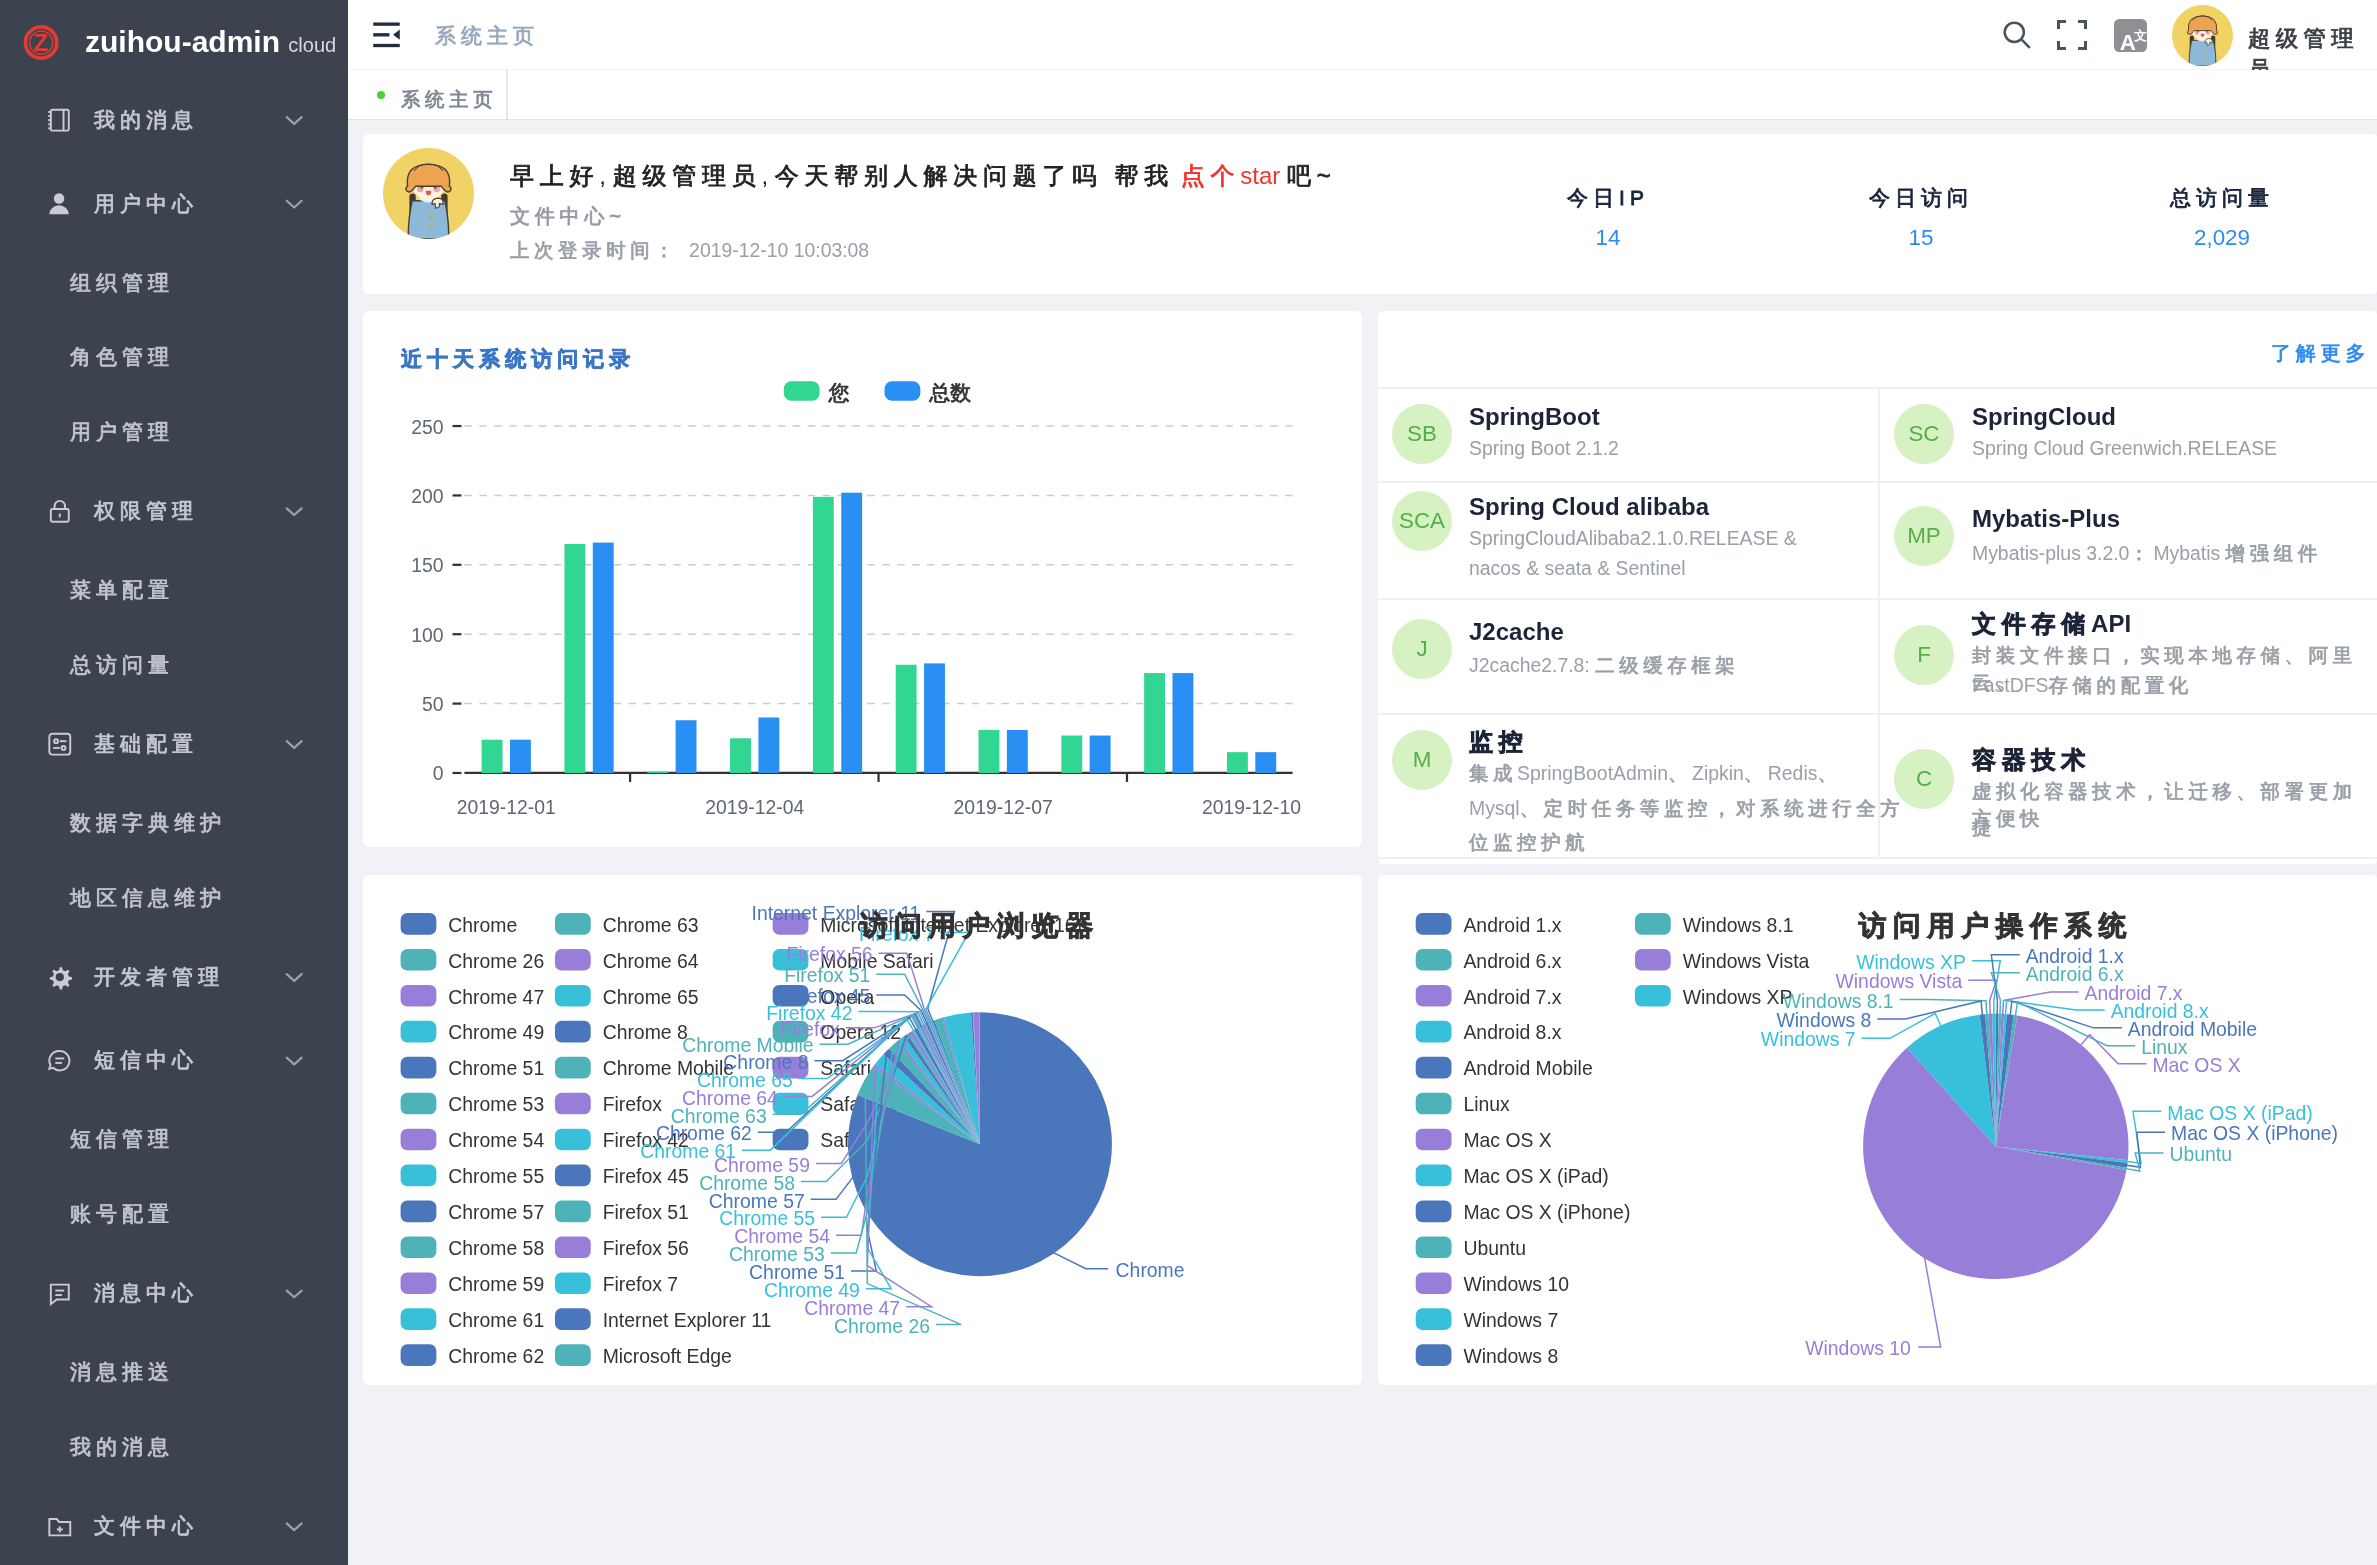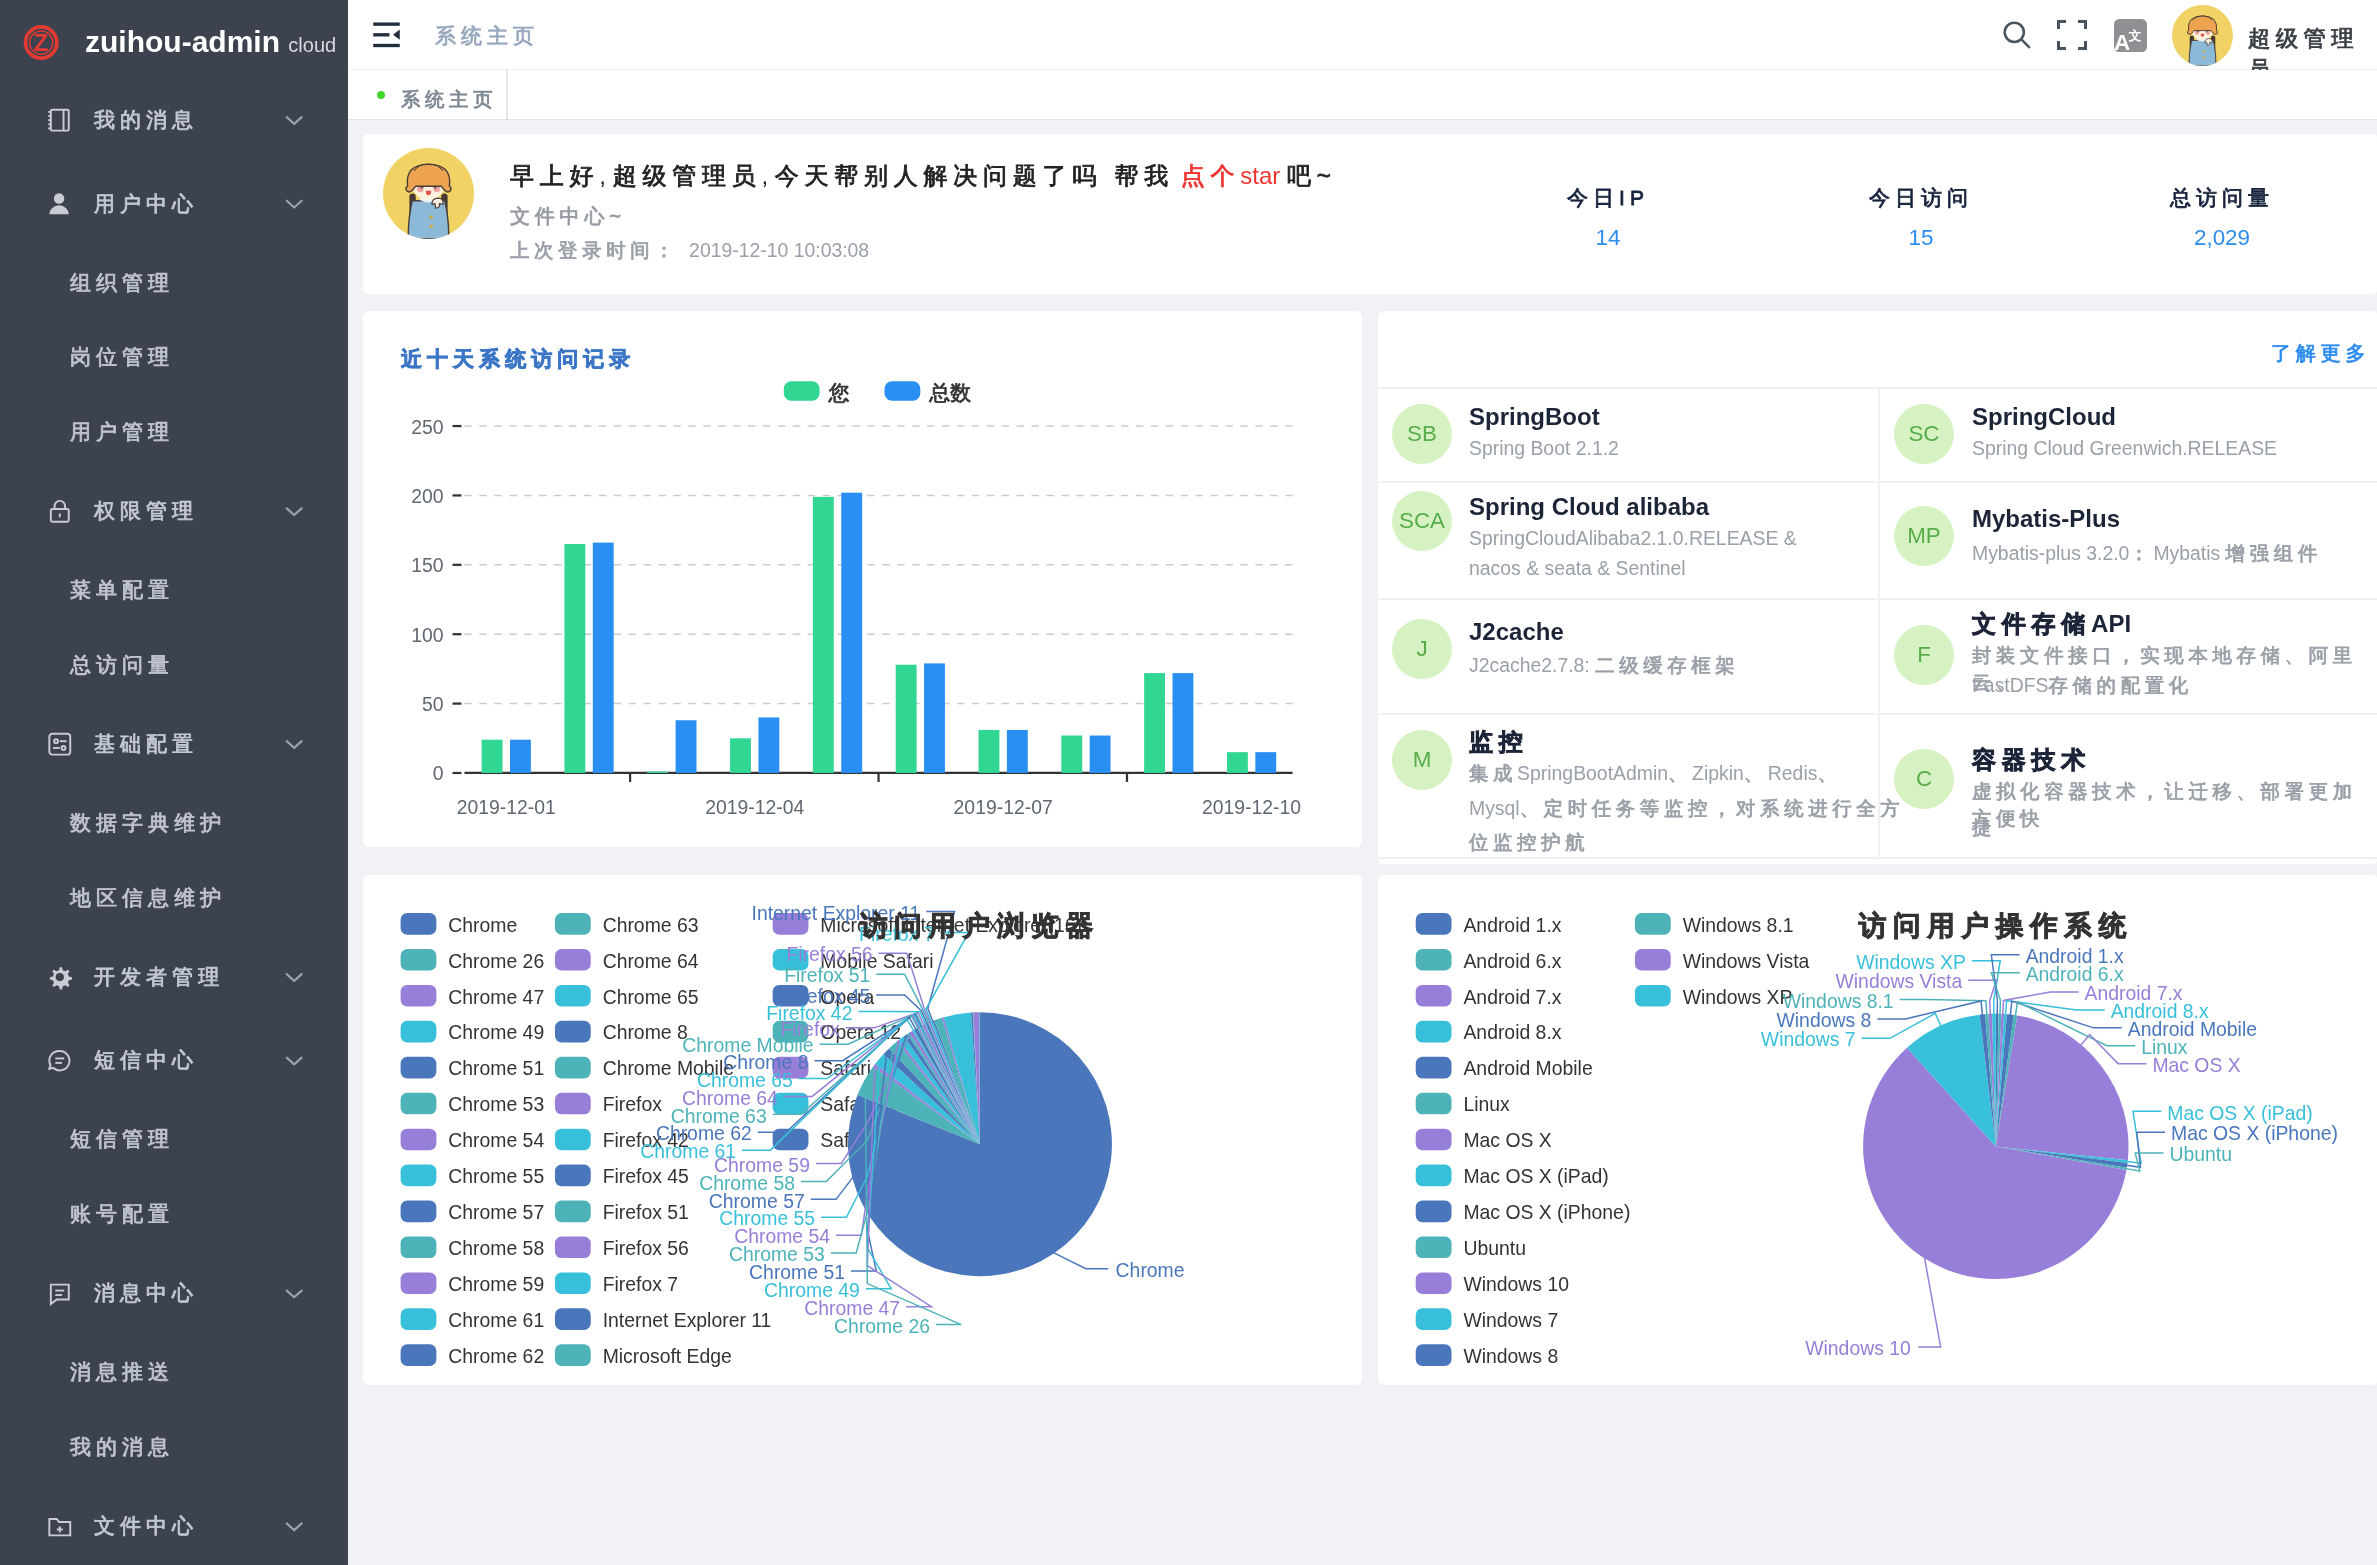--- a/index.html
+++ b/index.html
@@ -73,21 +73,21 @@
         <path d="M2,6 h10 l3,4 h15 v18 h-28 z"></path>
         <line x1="16" y1="16" x2="16" y2="24"></line>
         <line x1="12" y1="20" x2="20" y2="20"></line>
       </g>
       <polyline points="384,2041 394,2050 404,2041" fill="none" stroke="#9aa1ab" stroke-width="3" stroke-linecap="round" stroke-linejoin="round"></polyline>
   </svg>
   <div class="abs" style="left:85px;top:25px;font-size:30px;font-weight:bold;color:#fff">zuihou-admin <span style="font-size:20px;color:#d6d9de;font-weight:normal">cloud</span></div>
   <div class="mi cj" style="top:106px;left:94px">我的消息</div>
     <div class="mi cj" style="top:190px;left:94px">用户中心</div>
     <div class="mi sub cj" style="top:269px;left:70px">组织管理</div>
-    <div class="mi sub cj" style="top:343px;left:70px">岗位管理</div>
+    <div class="mi sub cj" style="top:343px;left:70px">角色管理</div>
     <div class="mi sub cj" style="top:418px;left:70px">用户管理</div>
     <div class="mi cj" style="top:497px;left:94px">权限管理</div>
     <div class="mi sub cj" style="top:576px;left:70px">菜单配置</div>
     <div class="mi sub cj" style="top:651px;left:70px">总访问量</div>
     <div class="mi cj" style="top:730px;left:94px">基础配置</div>
     <div class="mi sub cj" style="top:809px;left:70px">数据字典维护</div>
     <div class="mi sub cj" style="top:884px;left:70px">地区信息维护</div>
     <div class="mi cj" style="top:963px;left:94px">开发者管理</div>
     <div class="mi cj" style="top:1046px;left:94px">短信中心</div>
     <div class="mi sub cj" style="top:1125px;left:70px">短信管理</div>
@@ -109,21 +109,21 @@
 </svg>
 <svg class="abs" style="left:2001px;top:19.4px" width="31" height="31" viewBox="0 0 42 42" fill="none" stroke="#49535f" stroke-width="3.4">
 <circle cx="18" cy="18" r="13"></circle>
     <line x1="28" y1="28" x2="39" y2="39"></line>
 </svg>
 <svg class="abs" style="left:2057px;top:20px" width="30" height="30" viewBox="0 0 40 40" fill="none" stroke="#49535f" stroke-width="4">
 <path d="M2,12 v-10 h10 M28,2 h10 v10 M38,28 v10 h-10 M12,38 h-10 v-10"></path>
 </svg>
 <g></g>
 <div class="abs" style="left:2114px;top:19.4px;width:33px;height:33px;background:#8f9094;border-radius:5.2px"></div>
-<div class="abs" style="left:2114px;top:19.4px;width:33px;height:33px;color:#fff;font-weight:bold;font-size:22.4px;text-align:left;line-height:34px">A<span style="font-size:12.7px;vertical-align:10.4px;margin-left:-1.5px">文</span></div>
+<div class="abs" style="left:2114px;top:19.4px;width:33px;height:33px;color:#fff;font-weight:bold;font-size:22.4px;text-align:right;line-height:34px">A<span style="font-size:12.7px;vertical-align:10.4px;margin-left:-1.5px">文</span></div>
 <div class="abs" style="left:2172px;top:4.5px"><svg width="61" height="61" viewBox="0 0 100 100">
       <defs>
         <clipPath id="av82">
           <circle cx="50" cy="50" r="50"></circle>
         </clipPath>
       </defs>
 <circle cx="50" cy="50" r="50" fill="#f1d264"></circle>
 <g clip-path="url(#av82)">
 <rect x="29" y="50" width="7" height="26" rx="3.5" fill="#453931"></rect>
 <rect x="64" y="50" width="7" height="26" rx="3.5" fill="#453931"></rect>

